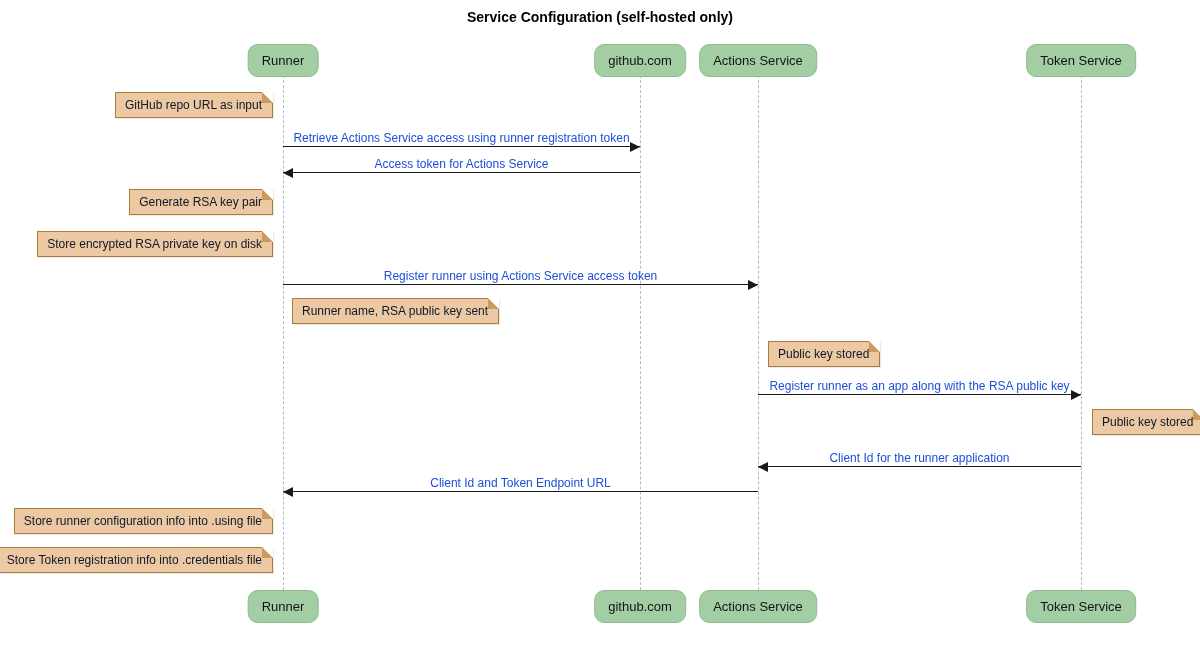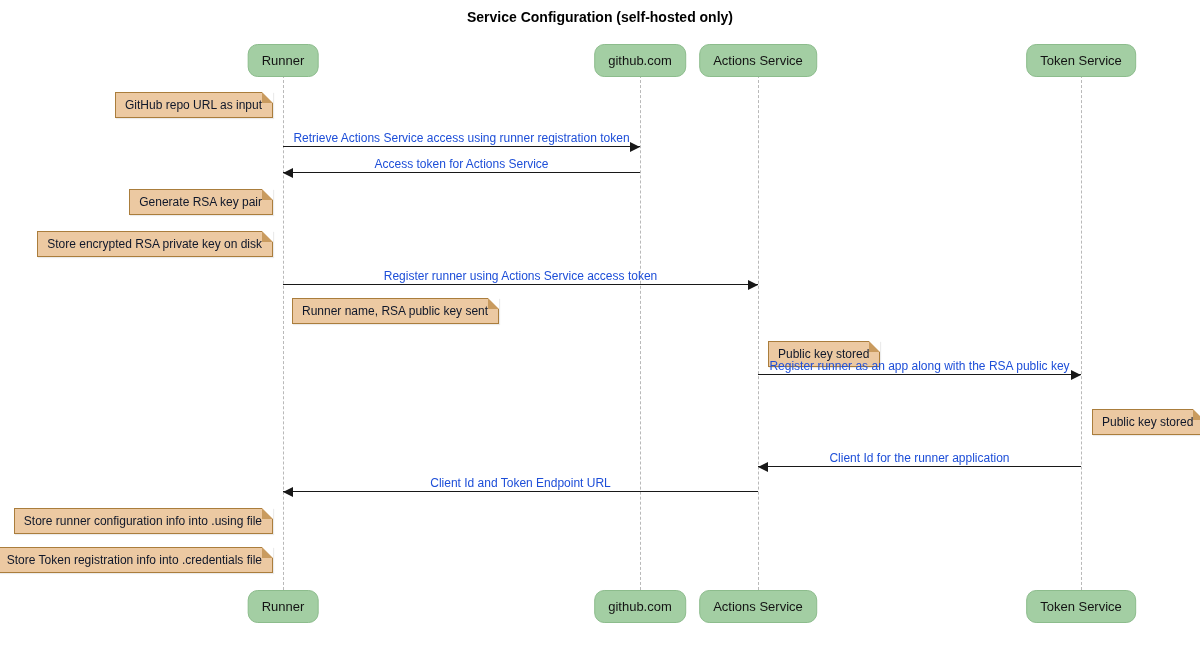--- a/index.html
+++ b/index.html
@@ -130,21 +130,21 @@
   <div class="msg" style="left:283px; width:475px; top:267px">
     <div class="msg-label">Register runner using Actions Service access token</div>
     <div class="msg-line"></div>
     <div class="arrow arrow-right"></div>
   </div>
 
   <div class="note" style="left:292px; top:298px">Runner name, RSA public key sent</div>
 
   <div class="note" style="left:768px; top:341px">Public key stored</div>
 
-  <div class="msg" style="left:758px; width:323px; top:357px">
+  <div class="msg" style="left:758px; width:323px; top:377px">
     <div class="msg-label">Register runner as an app along with the RSA public key</div>
     <div class="msg-line"></div>
     <div class="arrow arrow-right"></div>
   </div>
 
   <div class="note" style="left:1092px; top:409px">Public key stored</div>
 
   <div class="msg" style="left:758px; width:323px; top:449px">
     <div class="msg-label">Client Id for the runner application</div>
     <div class="msg-line"></div>

